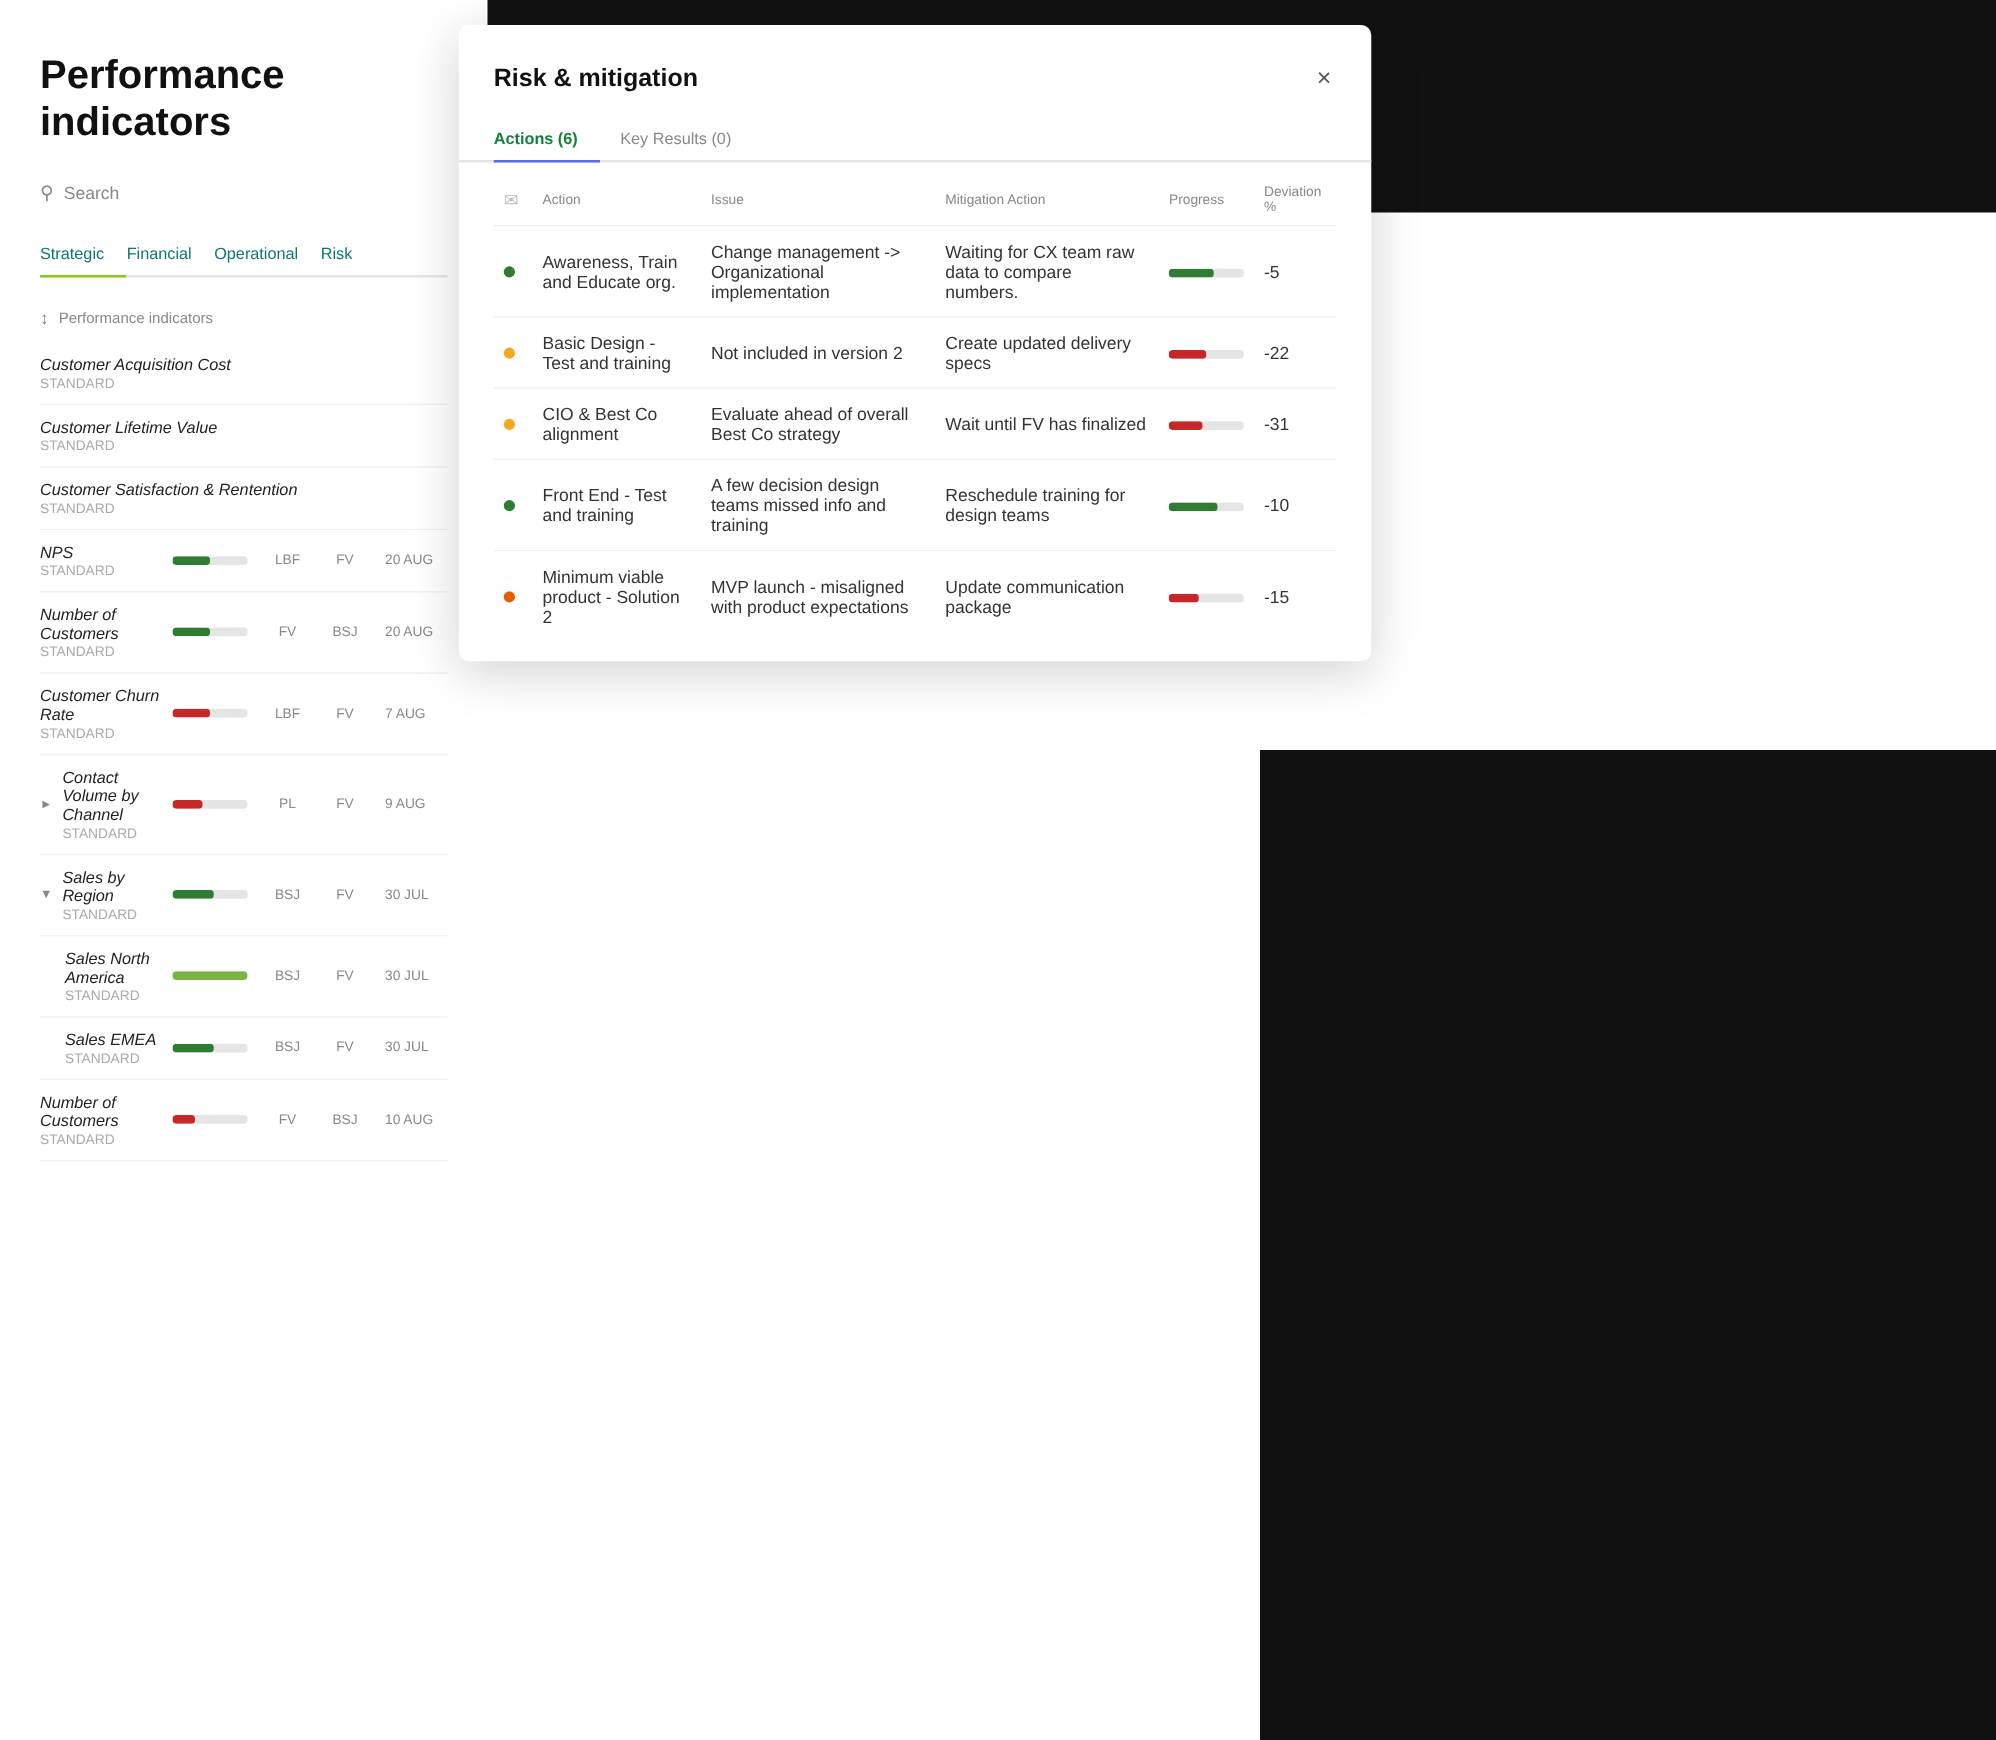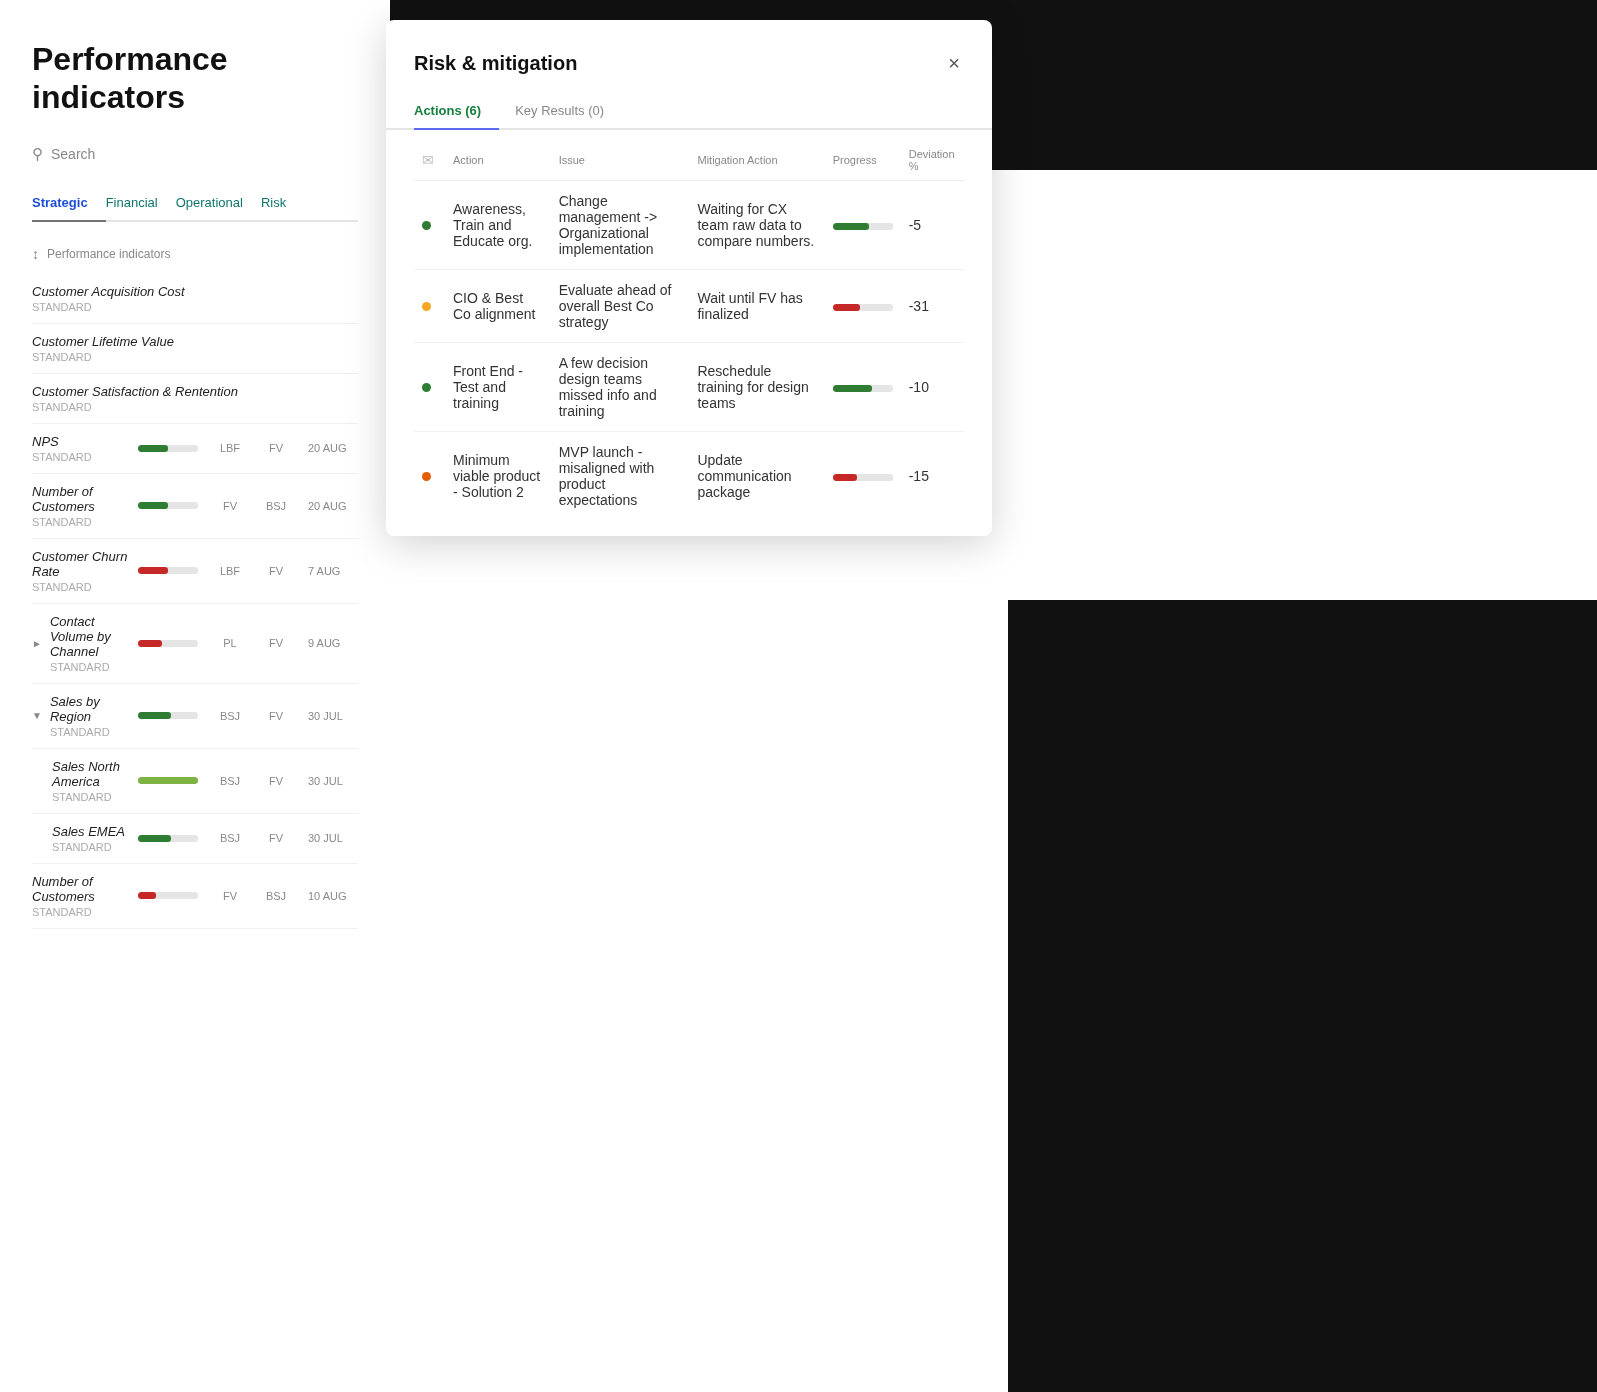--- a/index.html
+++ b/index.html
@@ -6,21 +6,21 @@
     body { font-family: -apple-system, BlinkMacSystemFont, 'Segoe UI', sans-serif; background: #fff; color: #222; font-size: 13px; }
 
     
     .left-panel { position: absolute; top: 0; left: 0; width: 390px; min-height: 1392px; background: #fff; padding: 40px 32px 40px 32px; }
     .page-title { font-size: 32px; font-weight: 700; color: #111; margin-bottom: 28px; line-height: 1.2; }
     .search-bar { display: flex; align-items: center; gap: 8px; margin-bottom: 24px; }
     .search-icon { color: #888; font-size: 15px; }
     .search-text { font-size: 14px; color: #888; }
     .tabs { display: flex; gap: 0; border-bottom: 2px solid #e5e5e5; margin-bottom: 24px; }
     .tab { padding: 8px 18px 10px 0; font-size: 13px; color: #0f766e; cursor: pointer; border-bottom: 2px solid transparent; margin-bottom: -2px; }
-    .tab.active { color: #1d4ed8; font-weight: 700; border-bottom: 2px solid #737373; }
+    .tab.active { color: #0f766e; font-weight: 400; border-bottom: 2px solid #84cc16; }
     .sort-row { display: flex; align-items: center; gap: 8px; margin-bottom: 12px; color: #888; font-size: 12px; }
     .sort-icon { font-size: 14px; }
     .pi-list { list-style: none; }
     .pi-item { padding: 10px 0 10px 0; border-bottom: 1px solid #f0f0f0; }
     .pi-item.indented { padding-left: 20px; }
     .pi-name { font-size: 13px; color: #222; font-weight: 500; font-style: italic; }
     .pi-type { font-size: 11px; color: #aaa; text-transform: uppercase; margin-top: 2px; }
     .pi-row { display: flex; align-items: center; justify-content: space-between; }
     .pi-left { flex: 1; }
     .pi-right { display: flex; align-items: center; gap: 18px; }
@@ -31,21 +31,21 @@
     .lime-fill { background: #7cb342; }
     .assignee { font-size: 11px; color: #888; min-width: 28px; text-align: center; }
     .date { font-size: 11px; color: #888; min-width: 50px; }
     .expand-icon { font-size: 10px; color: #888; margin-right: 4px; }
 
     
     .overlay-bg { position: absolute; top: 0; left: 350px; right: 0; min-height: 170px; background: #111; }
     .overlay-bg2 { position: absolute; top: 600px; left: 1008px; right: 0; min-height: 792px; background: #111; }
 
     
-    .modal-backdrop { position: absolute; top: 20px; left: 386px; width: 606px; background: #fff; border-radius: 8px; box-shadow: 0 8px 40px rgba(0,0,0,0.18); z-index: 10; padding: 0; }
+    .modal-backdrop { position: absolute; top: 20px; left: 367px; width: 730px; background: #fff; border-radius: 8px; box-shadow: 0 8px 40px rgba(0,0,0,0.18); z-index: 10; padding: 0; }
     .modal-header { padding: 28px 28px 0 28px; display: flex; align-items: center; justify-content: space-between; }
     .modal-title { font-size: 20px; font-weight: 700; color: #111; }
     .close-btn { background: none; border: none; cursor: pointer; font-size: 20px; color: #555; padding: 4px; }
     .modal-tabs { display: flex; gap: 0; border-bottom: 2px solid #e5e5e5; padding: 0 28px; margin-top: 16px; }
     .modal-tab { padding: 8px 18px 10px 0; font-size: 13px; color: #888; cursor: pointer; border-bottom: 2px solid transparent; margin-bottom: -2px; margin-right: 16px; }
     .modal-tab.active { color: #15803d; font-weight: 600; border-bottom: 2px solid #5b6af0; }
     .modal-body { padding: 0 28px 16px 28px; }
     .modal-table { width: 100%; border-collapse: collapse; margin-top: 8px; }
     .modal-table th { font-size: 11px; color: #888; text-align: left; padding: 10px 8px 8px 8px; font-weight: 500; border-bottom: 1px solid #eee; }
     .modal-table td { padding: 12px 8px; font-size: 14px; color: #333; vertical-align: middle; border-bottom: 1px solid #f0f0f0; }
@@ -283,20 +283,30 @@
           <td><span class="action-dot dot-green"></span></td>
           <td>Awareness, Train and Educate org.</td>
           <td>Change management -&gt; Organizational implementation</td>
           <td>Waiting for CX team raw data to compare numbers.</td>
           <td>
             <div class="modal-progress"><div class="modal-progress-fill green-fill" style="width:60%"></div></div>
           </td>
           <td class="deviation-norm">-5</td>
         </tr>
 
+        <tr>
+          <td><span class="action-dot dot-yellow"></span></td>
+          <td>Basic Design - Test and training</td>
+          <td>Not included in version 2</td>
+          <td>Create updated delivery specs</td>
+          <td>
+            <div class="modal-progress"><div class="modal-progress-fill red-fill" style="width:50%"></div></div>
+          </td>
+          <td class="deviation-neg">-22</td>
+        </tr>
 
         <tr>
           <td><span class="action-dot dot-yellow"></span></td>
           <td>CIO &amp; Best Co alignment</td>
           <td>Evaluate ahead of overall Best Co strategy</td>
           <td>Wait until FV has finalized</td>
           <td>
             <div class="modal-progress"><div class="modal-progress-fill red-fill" style="width:45%"></div></div>
           </td>
           <td class="deviation-neg">-31</td>

